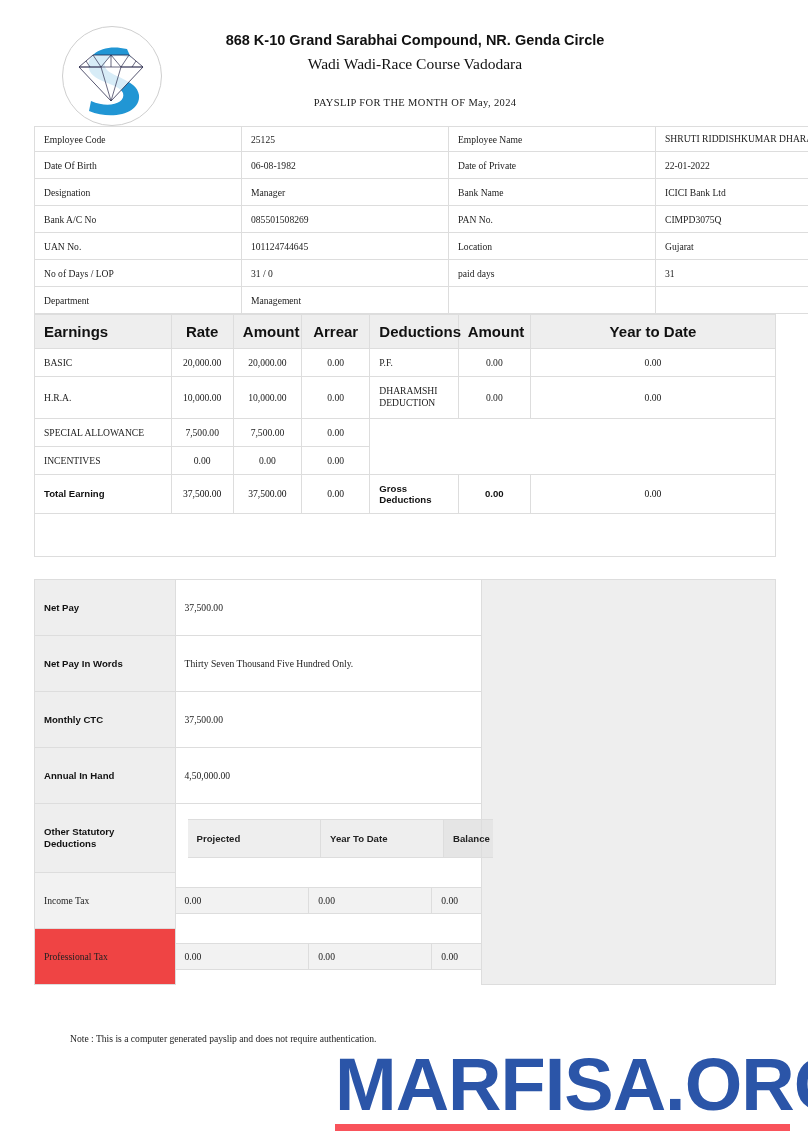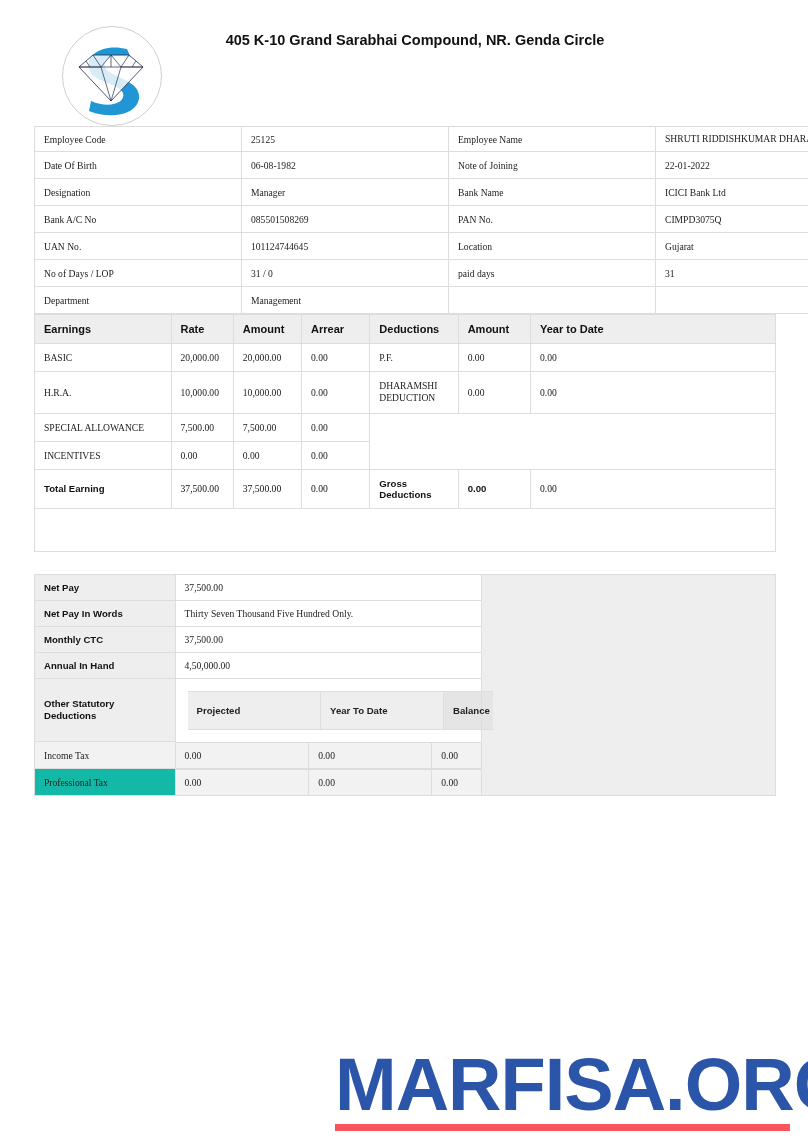--- a/index.html
+++ b/index.html
@@ -100,42 +100,42 @@
   .info-table .val { width: 188px; }
   .info-table td.tall { padding-top: 5px; padding-bottom: 5px; }
   .name-cell { line-height: 1.28; }
 
   
   .ed-table { margin-top: 0; }
   .ed-table th {
     background: #eeeeee;
     font-family: "Liberation Sans", sans-serif;
     font-weight: bold;
-    font-size: 11px;
+    font-size: 15px;
     padding: 8px 9px;
     color: #111;
   }
   .ed-table td { padding: 8px 9px; }
-  .num { text-align: left; }
+  .num { text-align: center; }
   .bold-row td, .bold-row th {
     font-family: "Liberation Sans", sans-serif;
     font-weight: bold;
     color: #111;
   }
   .bold-row td.num-plain {
     font-family: "Liberation Serif", serif;
     font-weight: normal;
   }
   .blank-row td { height: 26px; border-top: 1px solid #dddddd; }
 
   
   .gap { height: 22px; }
 
   
-  .sum-table td { padding: 7px 9px; }
+  .sum-table td { padding: 22px 9px; }
   .sum-table .k {
     width: 140px;
     background: #eeeeee;
     font-family: "Liberation Sans", sans-serif;
     font-weight: bold;
     font-size: 9.6px;
     color: #111;
   }
   .sum-table .v { width: 305px; }
   .sum-table .filler {
@@ -196,38 +196,40 @@
           <path d="M16 40 L38 40"></path>
           <path d="M58 40 L80 40"></path>
           <path d="M23 34 L27 40"></path>
           <path d="M73 34 L69 40"></path>
           <path d="M48 28 L48 40"></path>
         </g>
       </svg>
     </div>
   </div>
   <div class="title-block">
-    <div class="co-addr1">405 K-10 Grand Sarabhai Compound, NR. Genda Circle</div>
+    <div class="co-addr1">868 K-10 Grand Sarabhai Compound, NR. Genda Circle</div>
+    <div class="co-addr2">Wadi Wadi-Race Course Vadodara</div>
+    <div class="payslip-for">PAYSLIP FOR THE MONTH OF May, 2024</div>
   </div>
 </div>
 
 <div class="sheet">
 
   <table class="info-table">
     <tbody>
       <tr>
         <td class="lbl tall">Employee Code</td>
         <td class="val tall">25125</td>
         <td class="lbl tall">Employee Name</td>
         <td class="val tall name-cell">SHRUTI  RIDDISHKUMAR DHARAMSHI</td>
       </tr>
       <tr>
         <td class="lbl">Date Of Birth</td>
         <td class="val">06-08-1982</td>
-        <td class="lbl">Note of Joining</td>
+        <td class="lbl">Date of Private</td>
         <td class="val">22-01-2022</td>
       </tr>
       <tr>
         <td class="lbl">Designation</td>
         <td class="val">Manager</td>
         <td class="lbl">Bank Name</td>
         <td class="val">ICICI Bank Ltd</td>
       </tr>
       <tr>
         <td class="lbl">Bank A/C No</td>
@@ -387,39 +389,40 @@
                 <tr>
               <td style="background:#f2f2f2;border:1px solid #ddd;border-left:none;padding:7px 9px;font-size:9.6px">0.00</td>
               <td style="background:#f2f2f2;border:1px solid #ddd;padding:7px 9px;font-size:9.6px">0.00</td>
               <td style="background:#f2f2f2;border:1px solid #ddd;border-right:none;padding:7px 9px;font-size:9.6px">0.00</td>
             </tr>
           </tbody>
             </table>
         </td>
       </tr>
       <tr>
-        <td style="background:#14b8a6">Professional Tax</td>
+        <td style="background:#ef4444">Professional Tax</td>
         <td style="padding:0;border:none;background:transparent">
           <table style="width:100%;border-collapse:collapse;table-layout:fixed">
             <colgroup>
                 <col style="width:133px">
                 <col style="width:123px">
                 <col style="width:49px">
               </colgroup>
             <tbody>
                 <tr>
               <td style="background:#f2f2f2;border:1px solid #ddd;border-left:none;padding:7px 9px;font-size:9.6px">0.00</td>
               <td style="background:#f2f2f2;border:1px solid #ddd;padding:7px 9px;font-size:9.6px">0.00</td>
               <td style="background:#f2f2f2;border:1px solid #ddd;border-right:none;padding:7px 9px;font-size:9.6px">0.00</td>
             </tr>
           </tbody>
             </table>
         </td>
       </tr>
     </tbody>
   </table>
 
+  <div class="note">Note : This is a computer generated payslip and does not require authentication.</div>
 </div>
 
 <div class="watermark">
   <div class="wm-text">MARFISA.ORG</div>
   <div class="wm-rule"></div>
 </div>
 
 </body></html>

